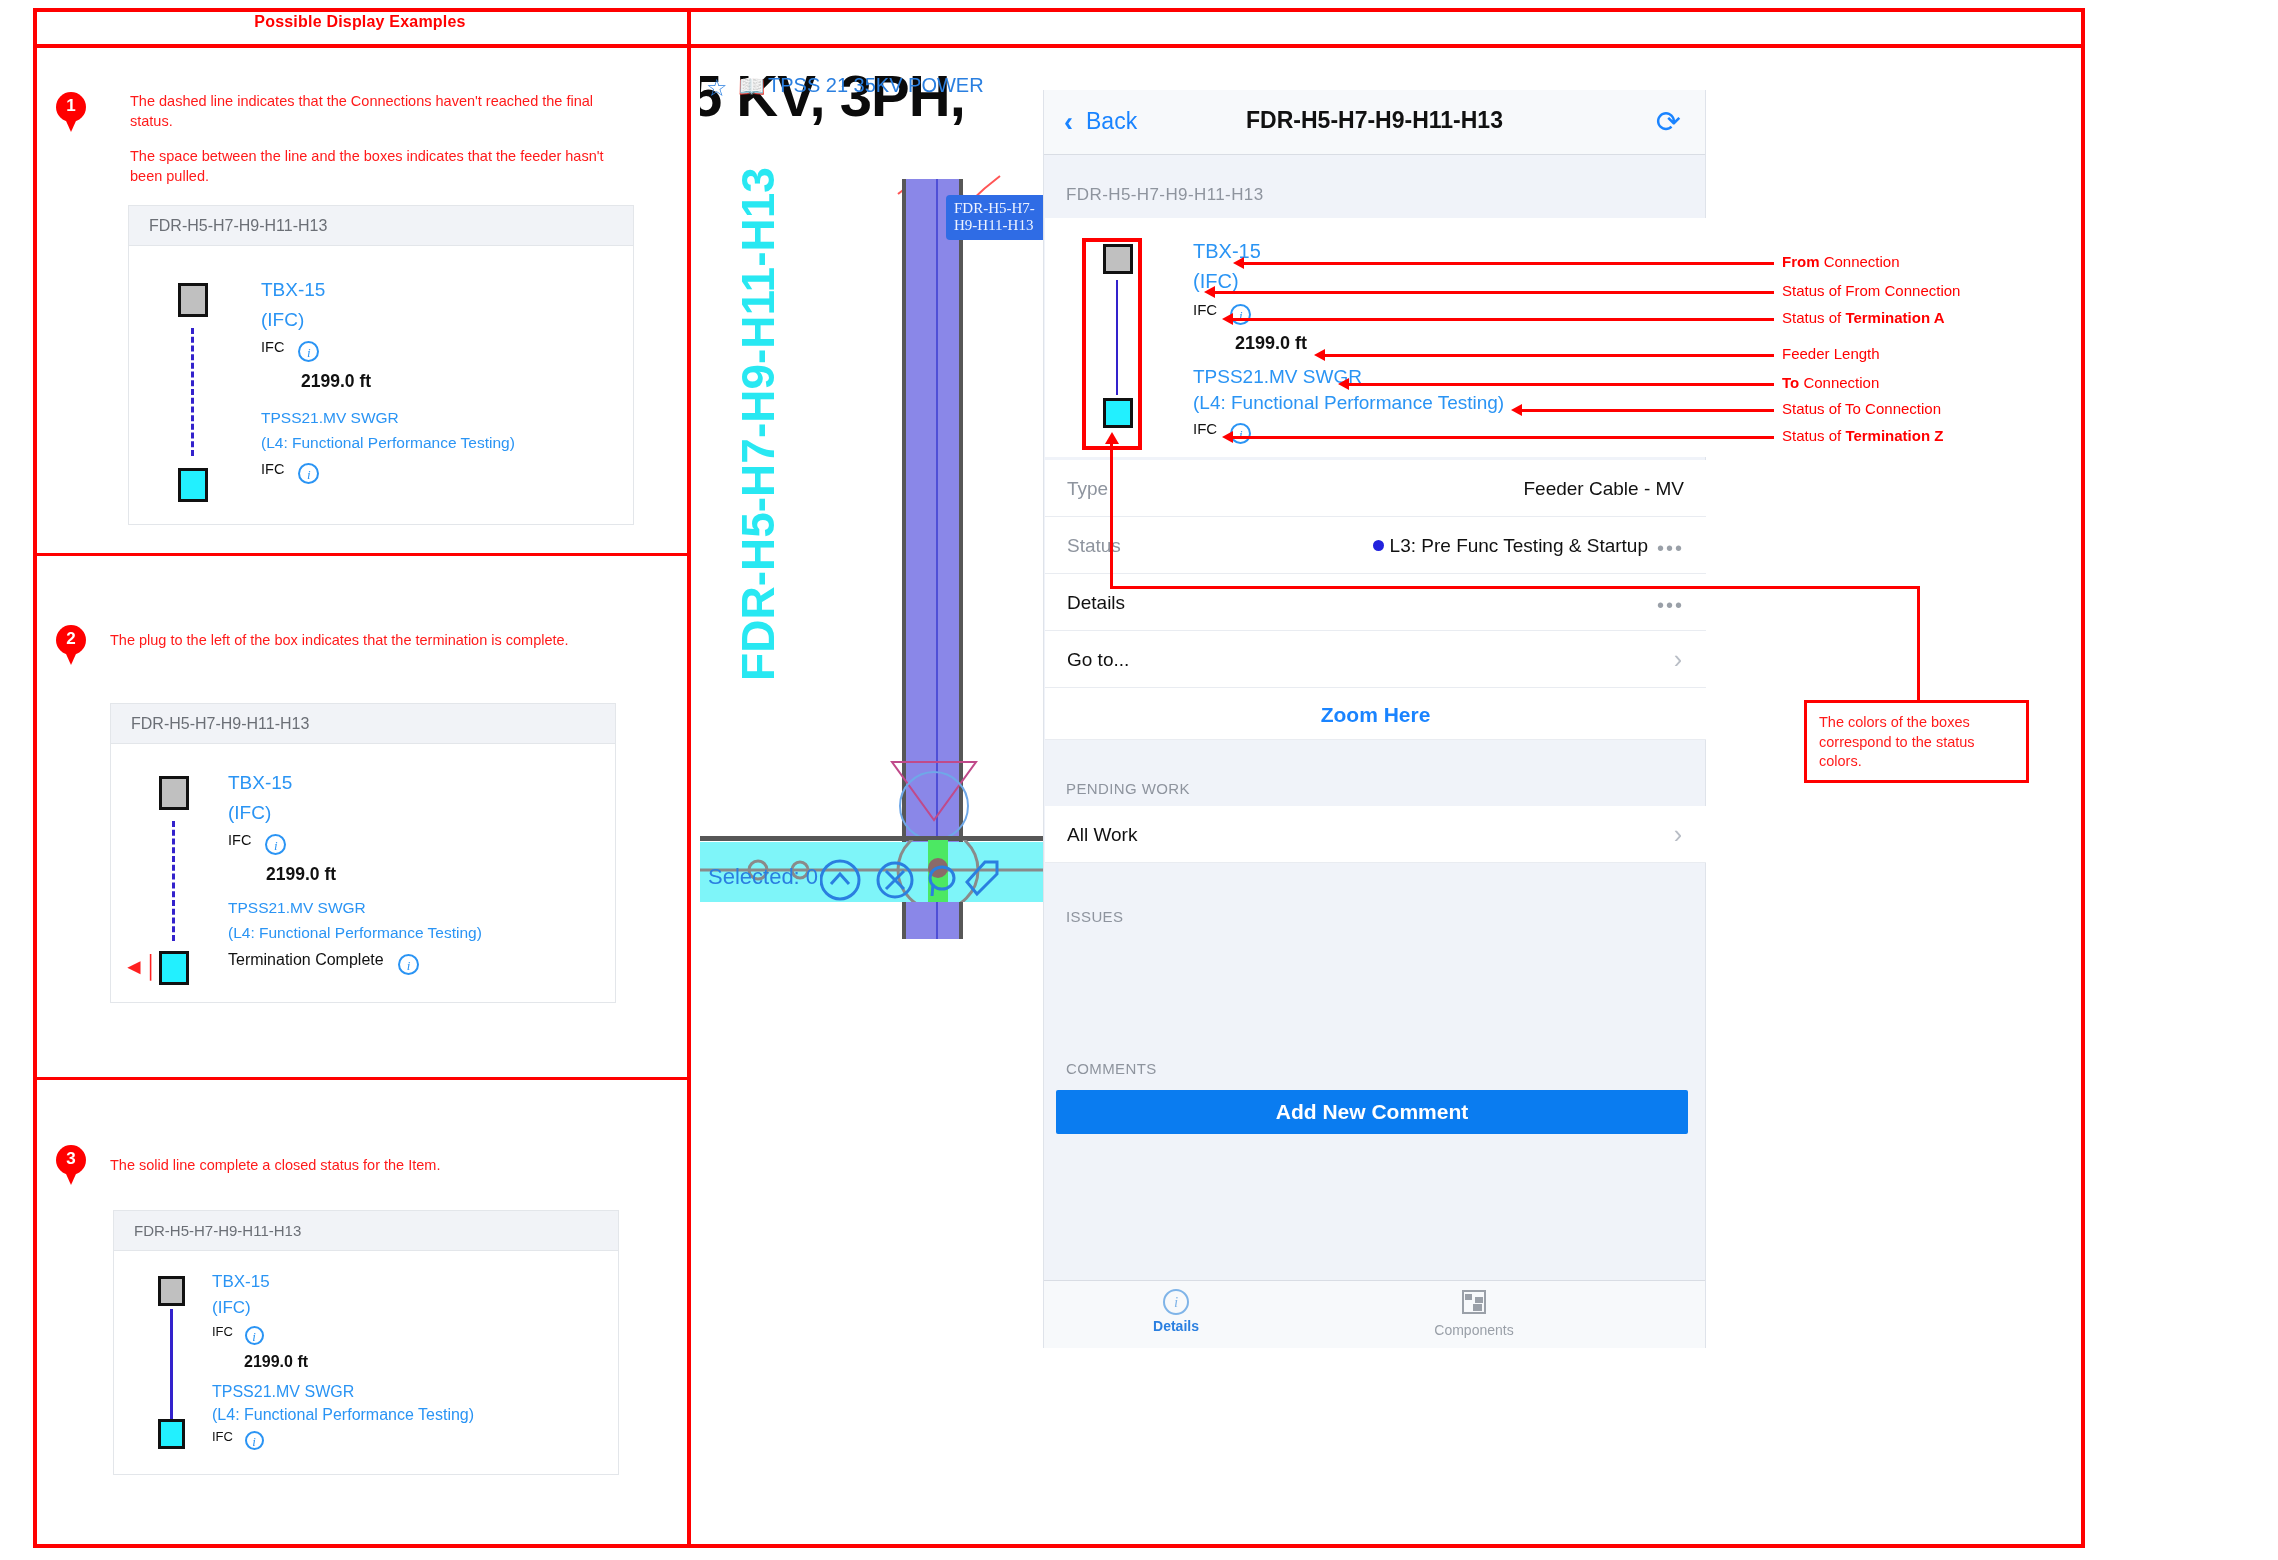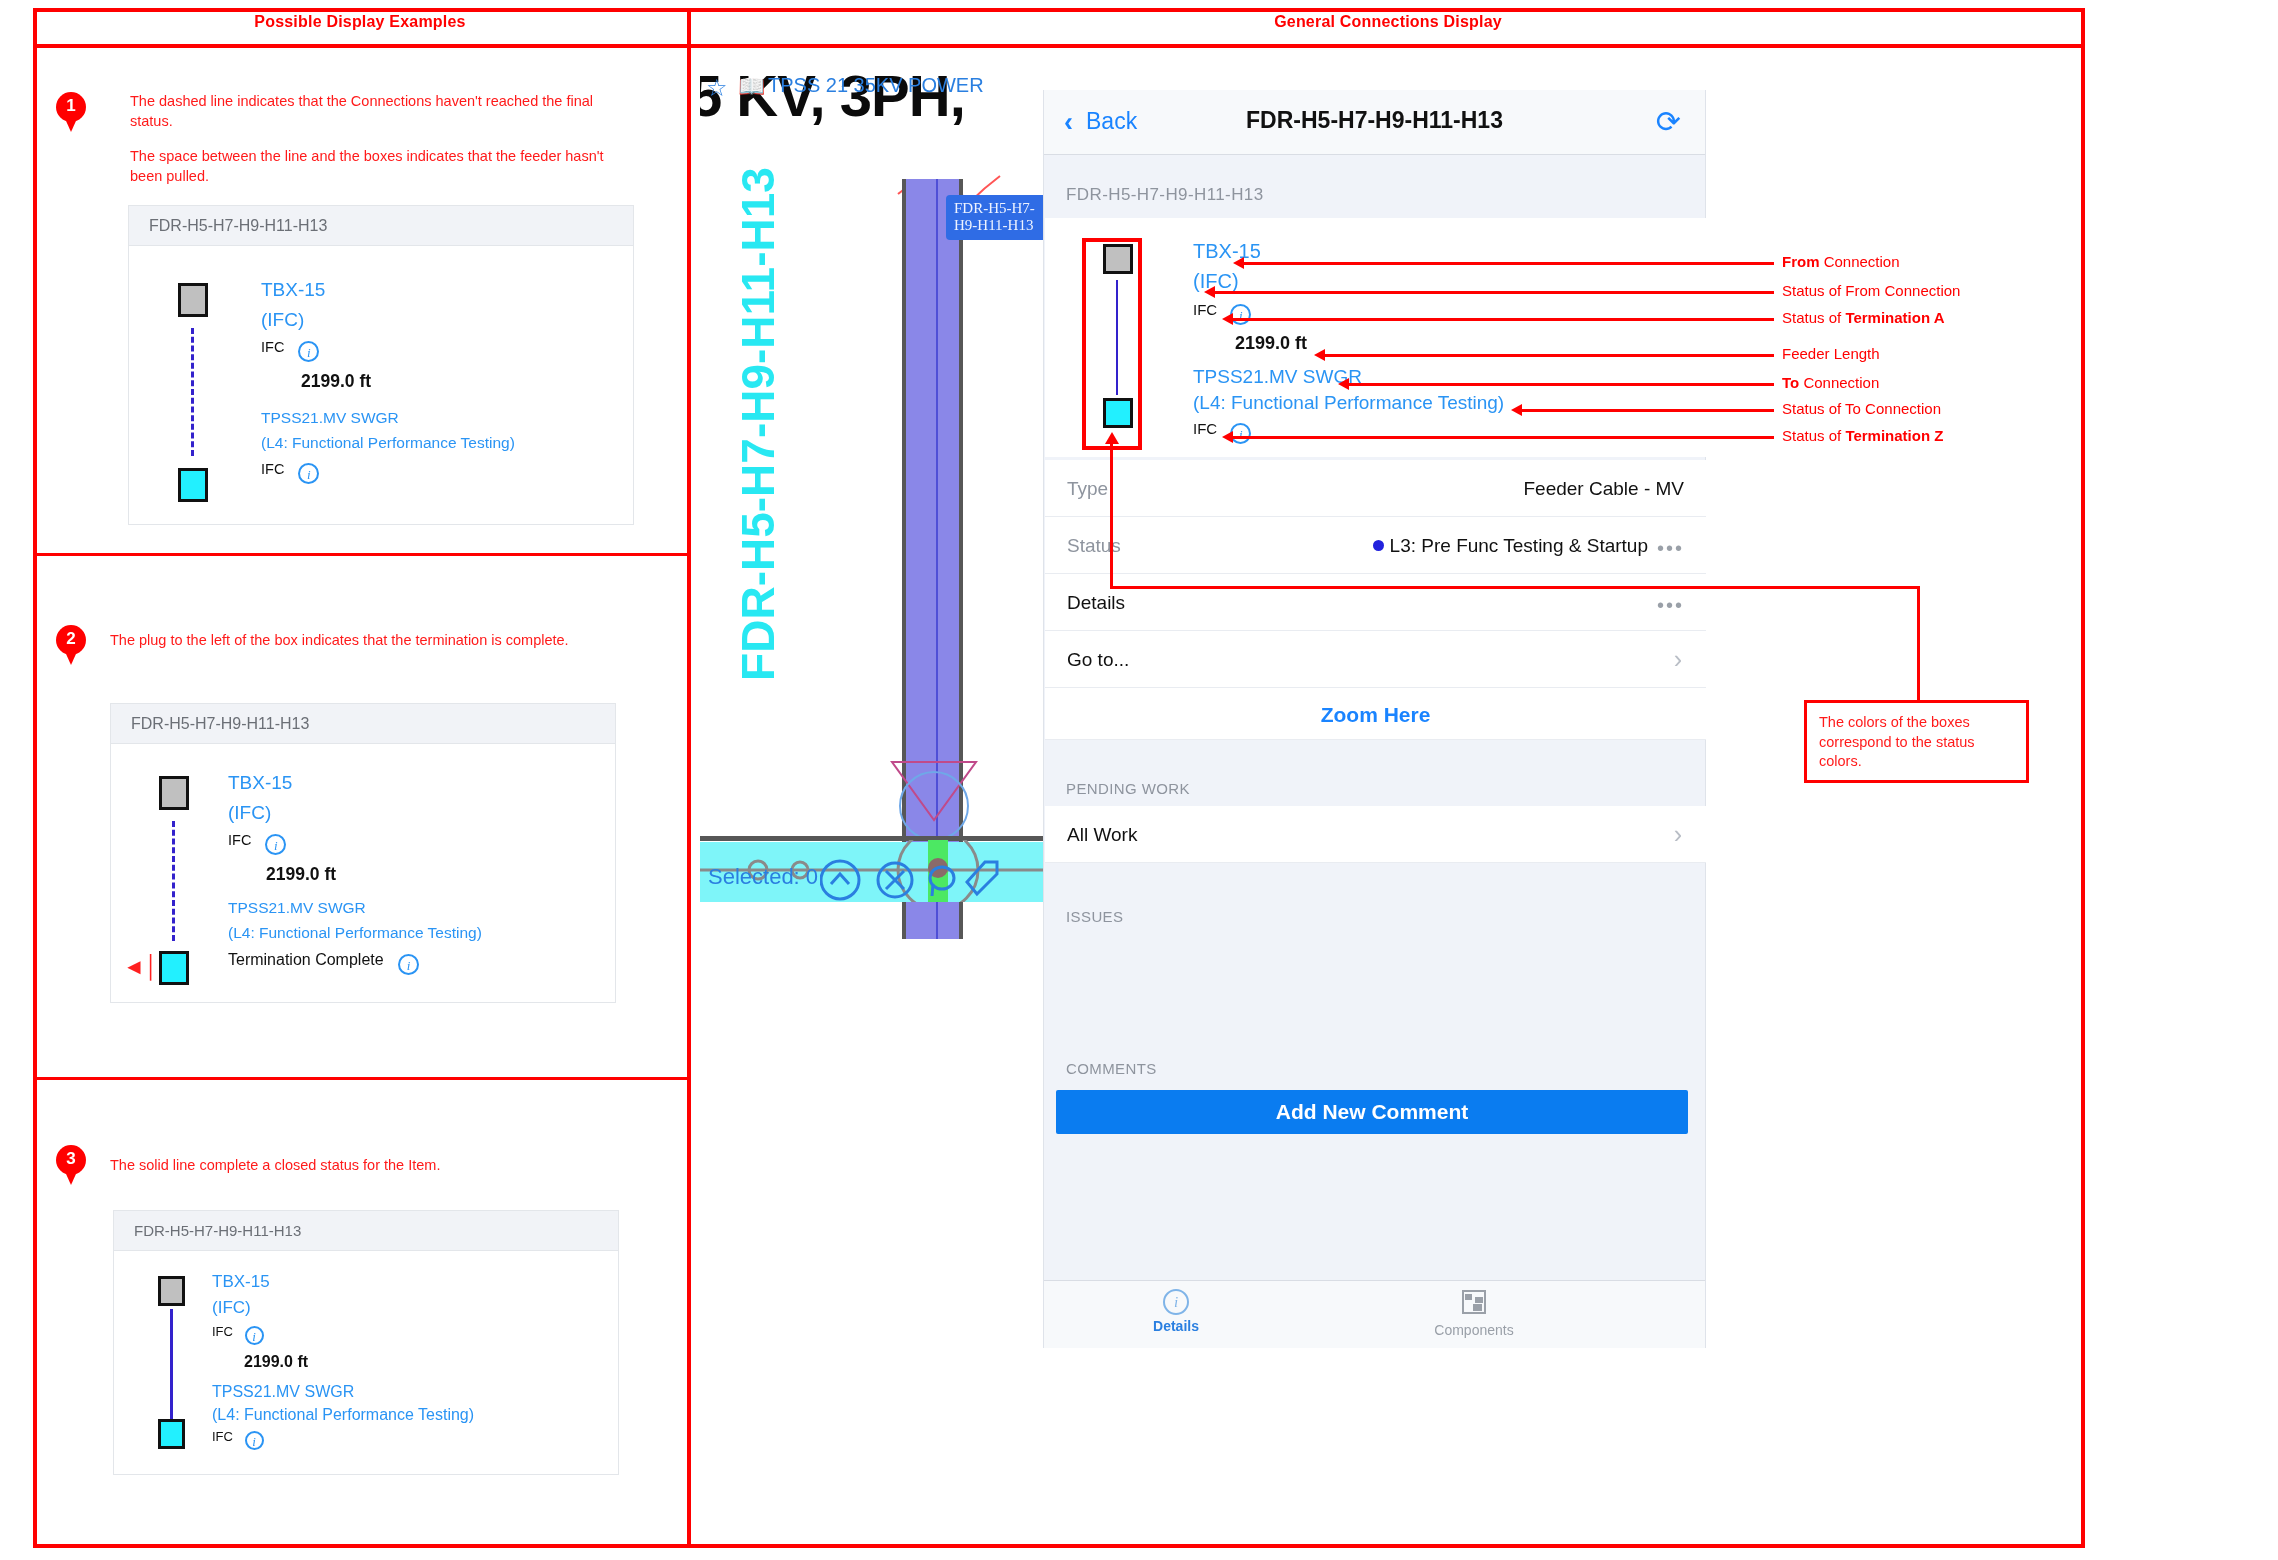--- a/index.html
+++ b/index.html
@@ -116,21 +116,20 @@
 </style>
 </head>
 <body>
 
 <div class="doc">
 
   <div class="frame"></div>
   <div class="hdr-rule"></div>
   <div class="vdiv"></div>
   <div id="hdr-left" class="hdr-title">Possible Display Examples</div>
-  <div id="hdr-right" class="hdr-title">General Connections Display</div>
 
   <div class="ldiv" style="top:553px"></div>
   <div class="ldiv" style="top:1077px"></div>
 
   <div class="pin" style="left:56px;top:92px">
     <div class="ball"></div>
       <div class="tip"></div>
     <div class="num">1</div>
   </div>
   <div class="note" style="left:130px;top:146px;width:500px">The space between the line and the boxes indicates that the feeder hasn't been pulled.</div>

